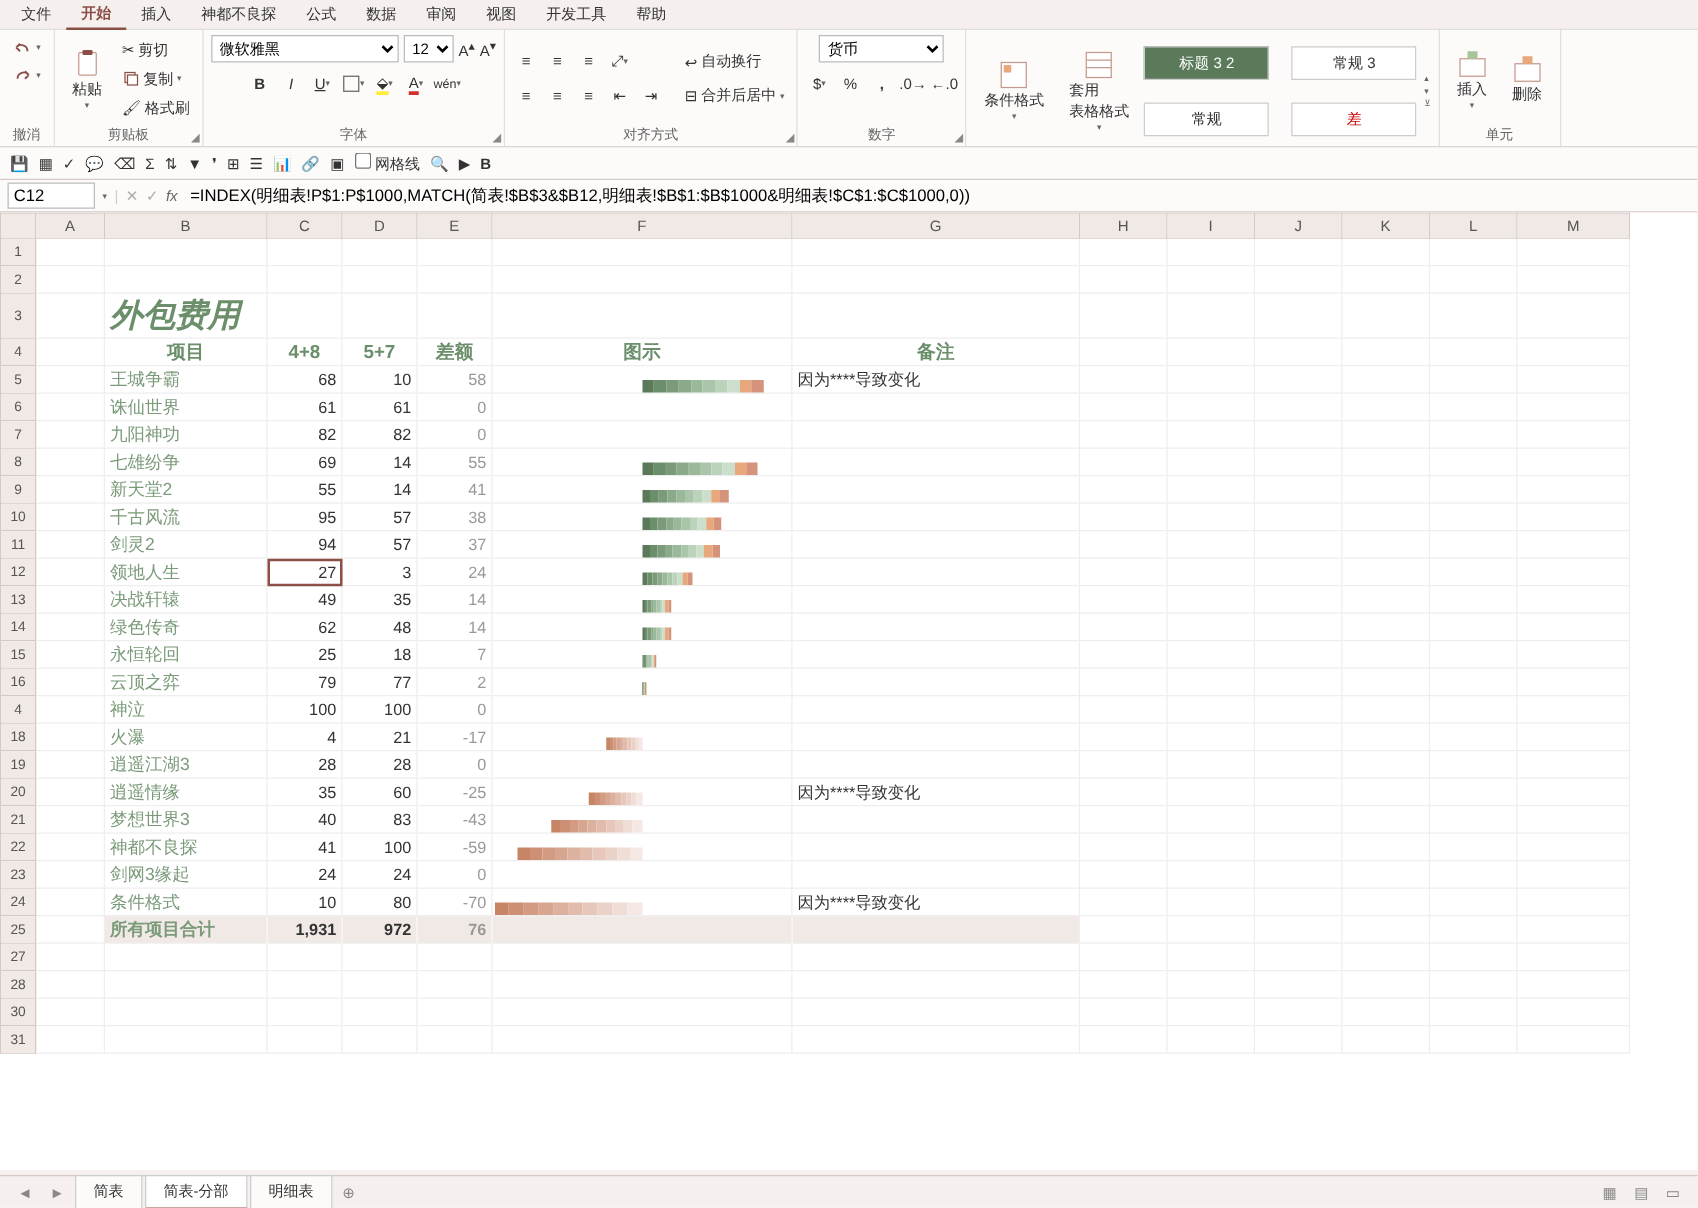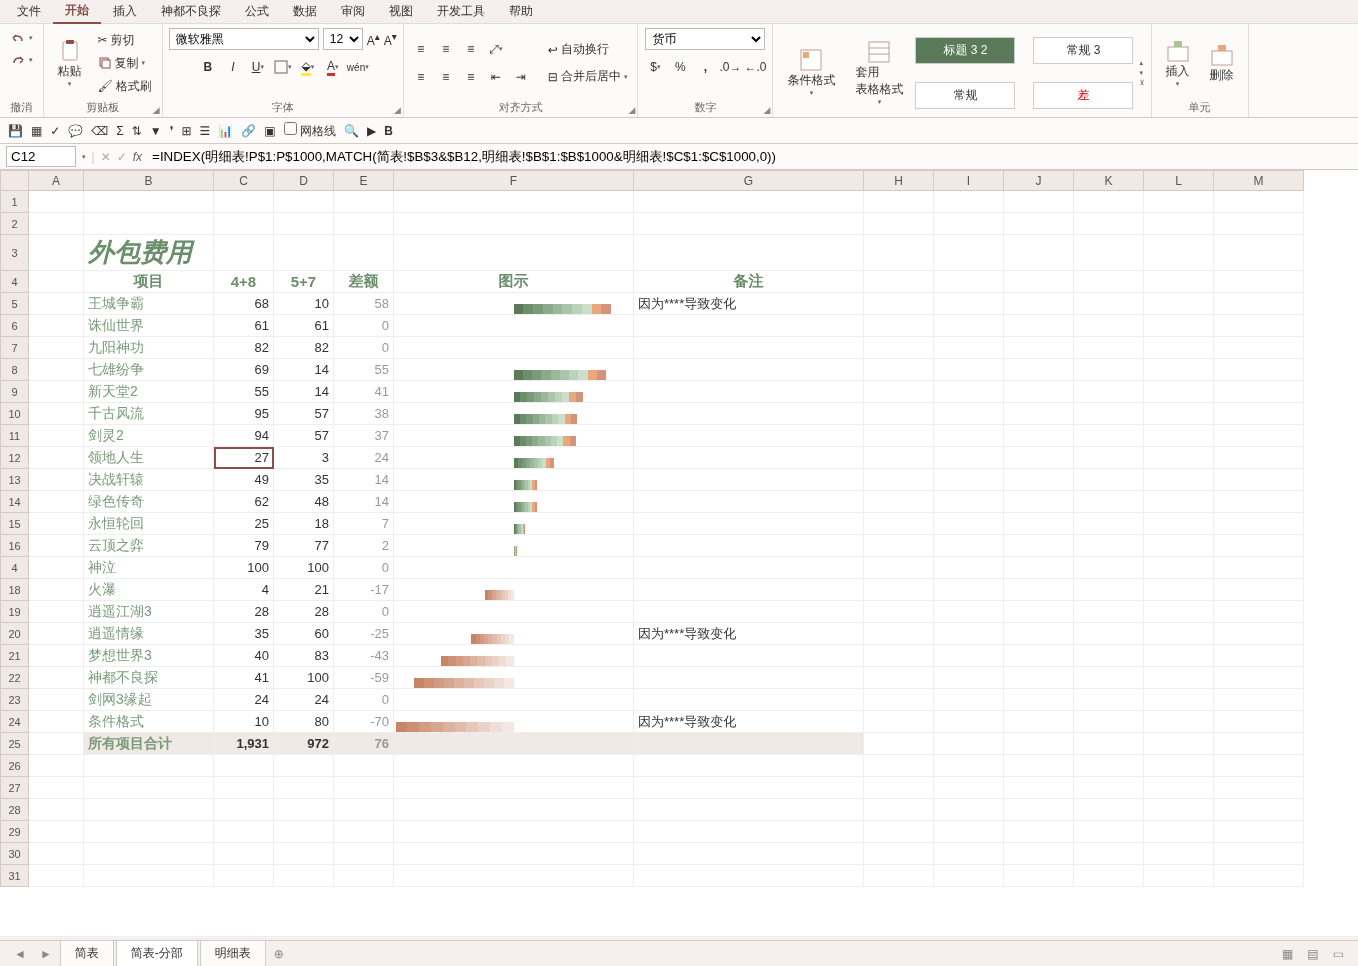--- a/index.html
+++ b/index.html
@@ -184,21 +184,21 @@
             <span>合并后居中</span>
             <span class="tri">▾</span>
           </div>
       </div>
     </div>
     <div class="group-label">对齐方式</div>
     <span class="corner-arrow">◢</span>
   </div>
   <div class="group">
     <div class="group-body vstack" style="gap:6px">
-      <select class="combo" style="width:120px"><option>货币</option></select>
+      <select class="combo" style="width:100px"><option>货币</option></select>
       <div class="iconrow">
         <div class="ib">$<span class="tri">▾</span></div>
         <div class="ib">%</div>
         <div class="ib">
             <b>,</b>
           </div>
         <div class="ib">.0→</div>
         <div class="ib">←.0</div>
       </div>
     </div>
@@ -899,69 +899,37 @@
           <td class="total"></td>
           <td class="total"></td>
           <td class=""></td>
           <td class=""></td>
           <td class=""></td>
           <td class=""></td>
           <td class=""></td>
           <td class=""></td>
         </tr>
         <tr>
-          <th class="rowh">26</th>
-          <td class=""></td>
-          <td class=""></td>
-          <td class=""></td>
-          <td class=""></td>
-          <td class=""></td>
-          <td class=""></td>
-          <td class=""></td>
-          <td class=""></td>
-          <td class=""></td>
-          <td class=""></td>
-          <td class=""></td>
-          <td class=""></td>
-          <td class=""></td>
-        </tr>
-        <tr>
           <th class="rowh">27</th>
           <td class=""></td>
           <td class=""></td>
           <td class=""></td>
           <td class=""></td>
           <td class=""></td>
           <td class=""></td>
           <td class=""></td>
           <td class=""></td>
           <td class=""></td>
           <td class=""></td>
           <td class=""></td>
           <td class=""></td>
           <td class=""></td>
         </tr>
         <tr>
           <th class="rowh">28</th>
-          <td class=""></td>
-          <td class=""></td>
-          <td class=""></td>
-          <td class=""></td>
-          <td class=""></td>
-          <td class=""></td>
-          <td class=""></td>
-          <td class=""></td>
-          <td class=""></td>
-          <td class=""></td>
-          <td class=""></td>
-          <td class=""></td>
-          <td class=""></td>
-        </tr>
-        <tr>
-          <th class="rowh">29</th>
           <td class=""></td>
           <td class=""></td>
           <td class=""></td>
           <td class=""></td>
           <td class=""></td>
           <td class=""></td>
           <td class=""></td>
           <td class=""></td>
           <td class=""></td>
           <td class=""></td>

